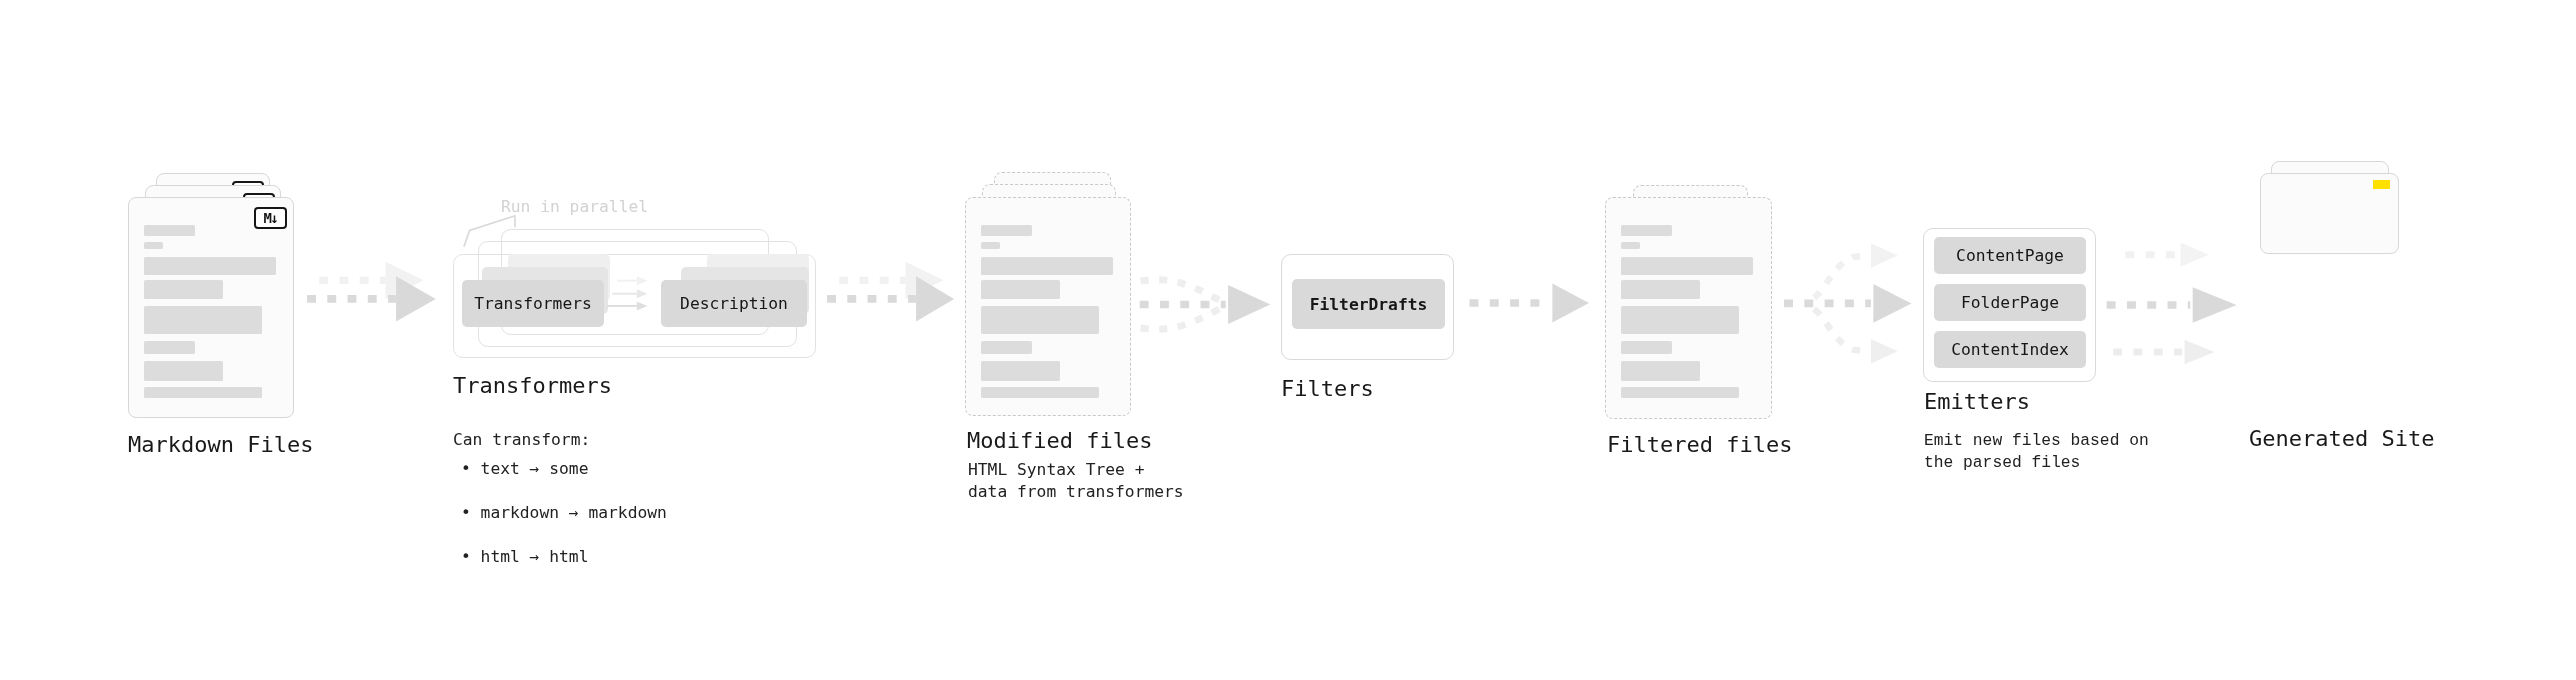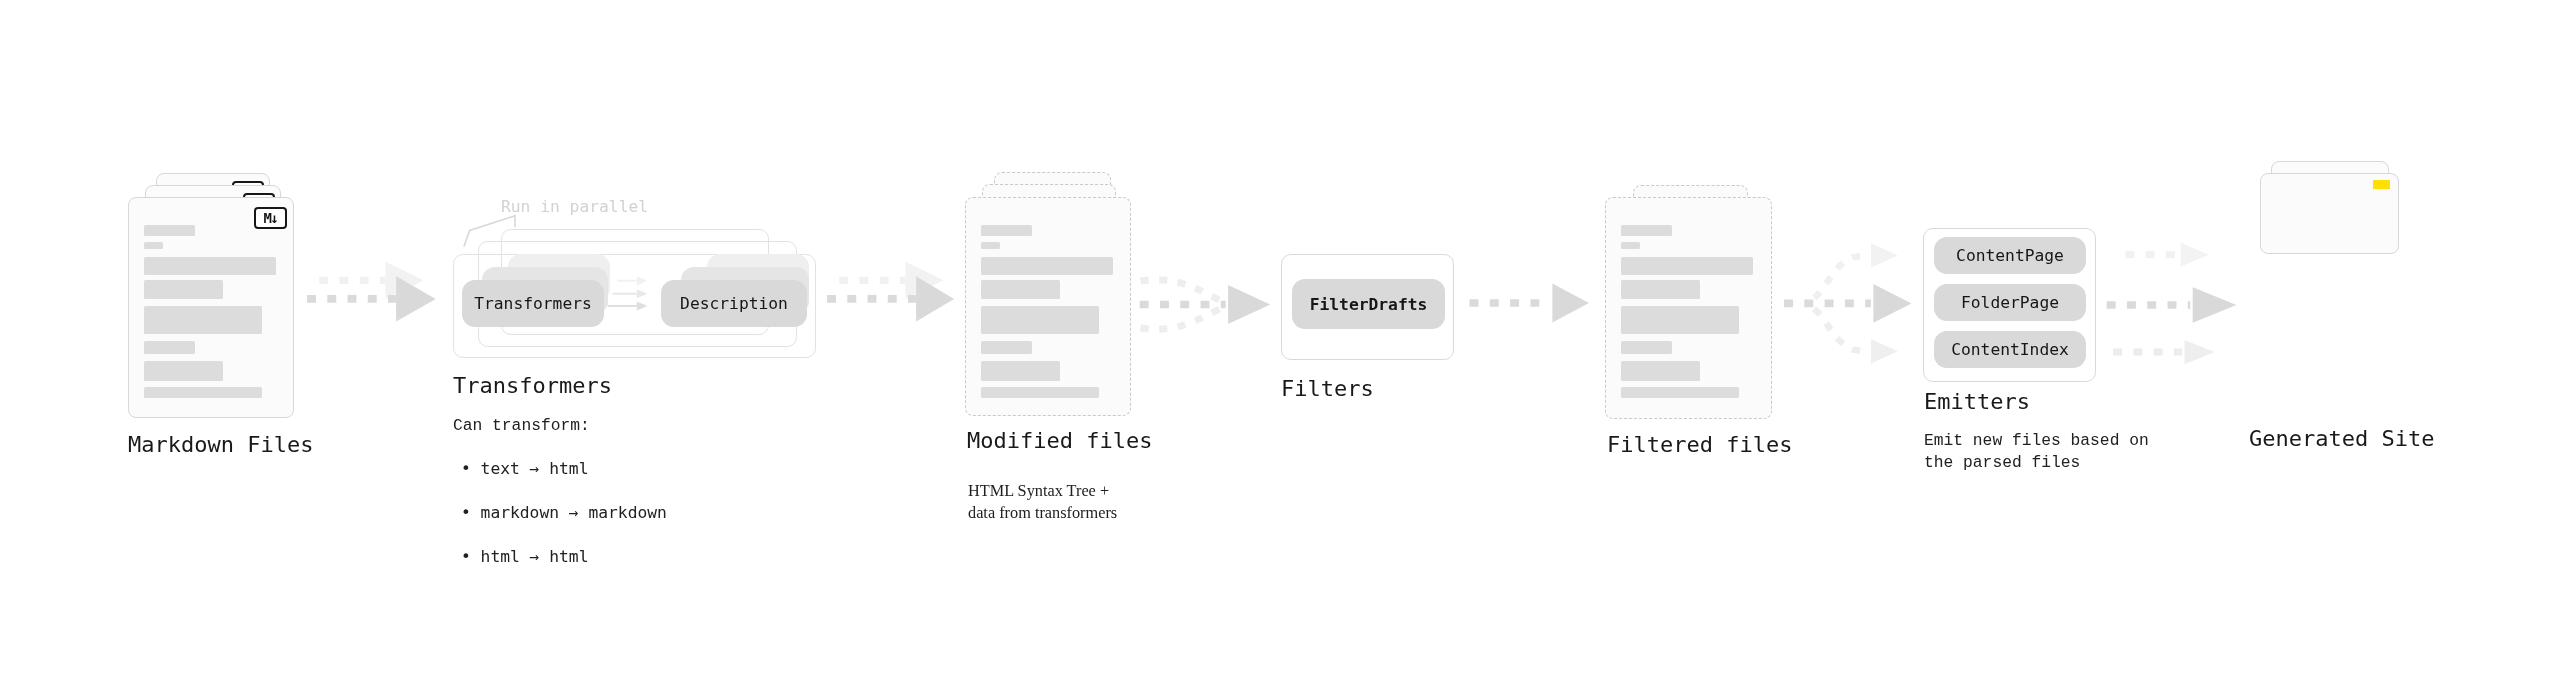--- a/index.html
+++ b/index.html
@@ -21,21 +21,21 @@
   .md-badge.small{top:6.5px;right:4.9px;}
   
   .node-label{position:absolute;font-size:22px;line-height:28px;color:#191919;white-space:nowrap;}
   .node-desc{position:absolute;font-size:16.3px;line-height:22.3px;color:#212121;white-space:pre-line;}
   .bullet-line{white-space:nowrap;}
   .annotation{position:absolute;font-size:16.3px;line-height:19.5px;color:#d2d2d2;white-space:nowrap;}
   
   .outline-box{position:absolute;border:1.2px solid #e2e2e2;border-radius:9.8px;background:transparent;box-sizing:border-box;}
   .outline-box.strong{border-color:#d9d9d9;}
   .pill{
-    position:absolute;background:#d9d9d9;border-radius:13px;
+    position:absolute;background:#d9d9d9;border-radius:5px;
     display:flex;align-items:center;justify-content:center;
     font-size:16.3px;color:#161616;white-space:nowrap;box-sizing:border-box;text-align:center;
   }
   .pill.ghost1{background:#e5e5e5;}
   .pill.ghost2{background:#efefef;}
   .flow-arrow{position:absolute;overflow:visible;}
   
   .css-badge{position:absolute;top:14px;right:6.5px;text-align:left;}
   .css-badge .css-txt{font-size:7.3px;font-weight:bold;color:#4a4a4a;line-height:7.3px;letter-spacing:0.4px;}
   .css-badge .css-bar{width:14.6px;height:2.8px;margin-top:1.2px;}
@@ -96,23 +96,23 @@
   <svg class="flow-arrow" style="left:601px;top:270px;" width="57" height="45" viewBox="0 0 70 55">
     <line x1="20" y1="13" x2="44" y2="13" stroke="#f1f1f1" stroke-width="2.5"></line>
     <polygon points="44,7.5 57,13 44,18.5" fill="#f1f1f1"></polygon>
     <line x1="14" y1="29" x2="44" y2="29" stroke="#e8e8e8" stroke-width="2.5"></line>
     <polygon points="44,23.5 57,29 44,34.5" fill="#e8e8e8"></polygon>
     <line x1="8" y1="44" x2="44" y2="44" stroke="#dedede" stroke-width="2.5"></line>
     <polygon points="44,38.5 57,44 44,49.5" fill="#dedede"></polygon>
   </svg>
 
   <div class="node-label" style="left:453px;top:372px;">Transformers</div>
-  <div class="node-desc" style="left:453px;top:415px;font-family:Liberation Mono, monospace;">Can transform:</div>
+  <div class="node-desc" style="left:453px;top:429px;">Can transform:</div>
   <div class="node-desc" style="left:461px;top:436px;line-height:22px;">
-    <div class="bullet-line">• text → html</div>
+    <div class="bullet-line">• text → some</div>
     <div class="bullet-line">• markdown → markdown</div>
     <div class="bullet-line">• html → html</div>
   </div>
 
   <svg class="flow-arrow" style="left:822px;top:256px;" width="138" height="89" viewBox="0 0 170 110">
     <line x1="21" y1="30" x2="103" y2="30" stroke="#f1f1f1" stroke-width="9" stroke-dasharray="11 14"></line>
     <polygon points="103,7 150,30 103,53" fill="#f2f2f2"></polygon>
     <line x1="6" y1="53" x2="116" y2="53" stroke="#dadada" stroke-width="9.5" stroke-dasharray="11 14"></line>
     <polygon points="116,25 163,53 116,81" fill="#d9d9d9"></polygon>
   </svg>
@@ -125,21 +125,21 @@
         <div class="bar" style="left: 14.6px; top: 44px; width: 19.5px; height: 7.3px;"></div>
         <div class="bar" style="left: 14.6px; top: 59px; width: 132px; height: 18px;"></div>
         <div class="bar" style="left: 14.6px; top: 82px; width: 79px; height: 18.7px;"></div>
         <div class="bar" style="left: 14.6px; top: 108px; width: 118px; height: 28px;"></div>
         <div class="bar" style="left: 14.6px; top: 143px; width: 51px; height: 13px;"></div>
         <div class="bar" style="left: 14.6px; top: 163px; width: 79px; height: 19.5px;"></div>
         <div class="bar" style="left: 14.6px; top: 189px; width: 118px; height: 11.4px;"></div>
       </div>
   </div>
   <div class="node-label" style="left:967px;top:427px;">Modified files</div>
-  <div class="node-desc" style="left:968px;top:480px;font-family:Liberation Serif, serif;">HTML Syntax Tree +
+  <div class="node-desc" style="left:968px;top:459px;">HTML Syntax Tree +
 data from transformers</div>
 
   <svg class="flow-arrow" style="left:1134px;top:268px;" width="142" height="73" viewBox="0 0 175 90">
     <path d="M8,16 C48,10 72,22 106,40" fill="none" stroke="#eeeeee" stroke-width="8.5" stroke-dasharray="10 13"></path>
     <path d="M8,74 C48,80 72,68 106,50" fill="none" stroke="#eeeeee" stroke-width="8.5" stroke-dasharray="10 13"></path>
     <line x1="7" y1="45" x2="113" y2="45" stroke="#dadada" stroke-width="9.5" stroke-dasharray="11 14"></line>
     <polygon points="116,21 168,45 116,69" fill="#d9d9d9"></polygon>
   </svg>
 
   <div class="outline-box strong" style="left:1281px;top:254px;width:173px;height:106px;"></div>

